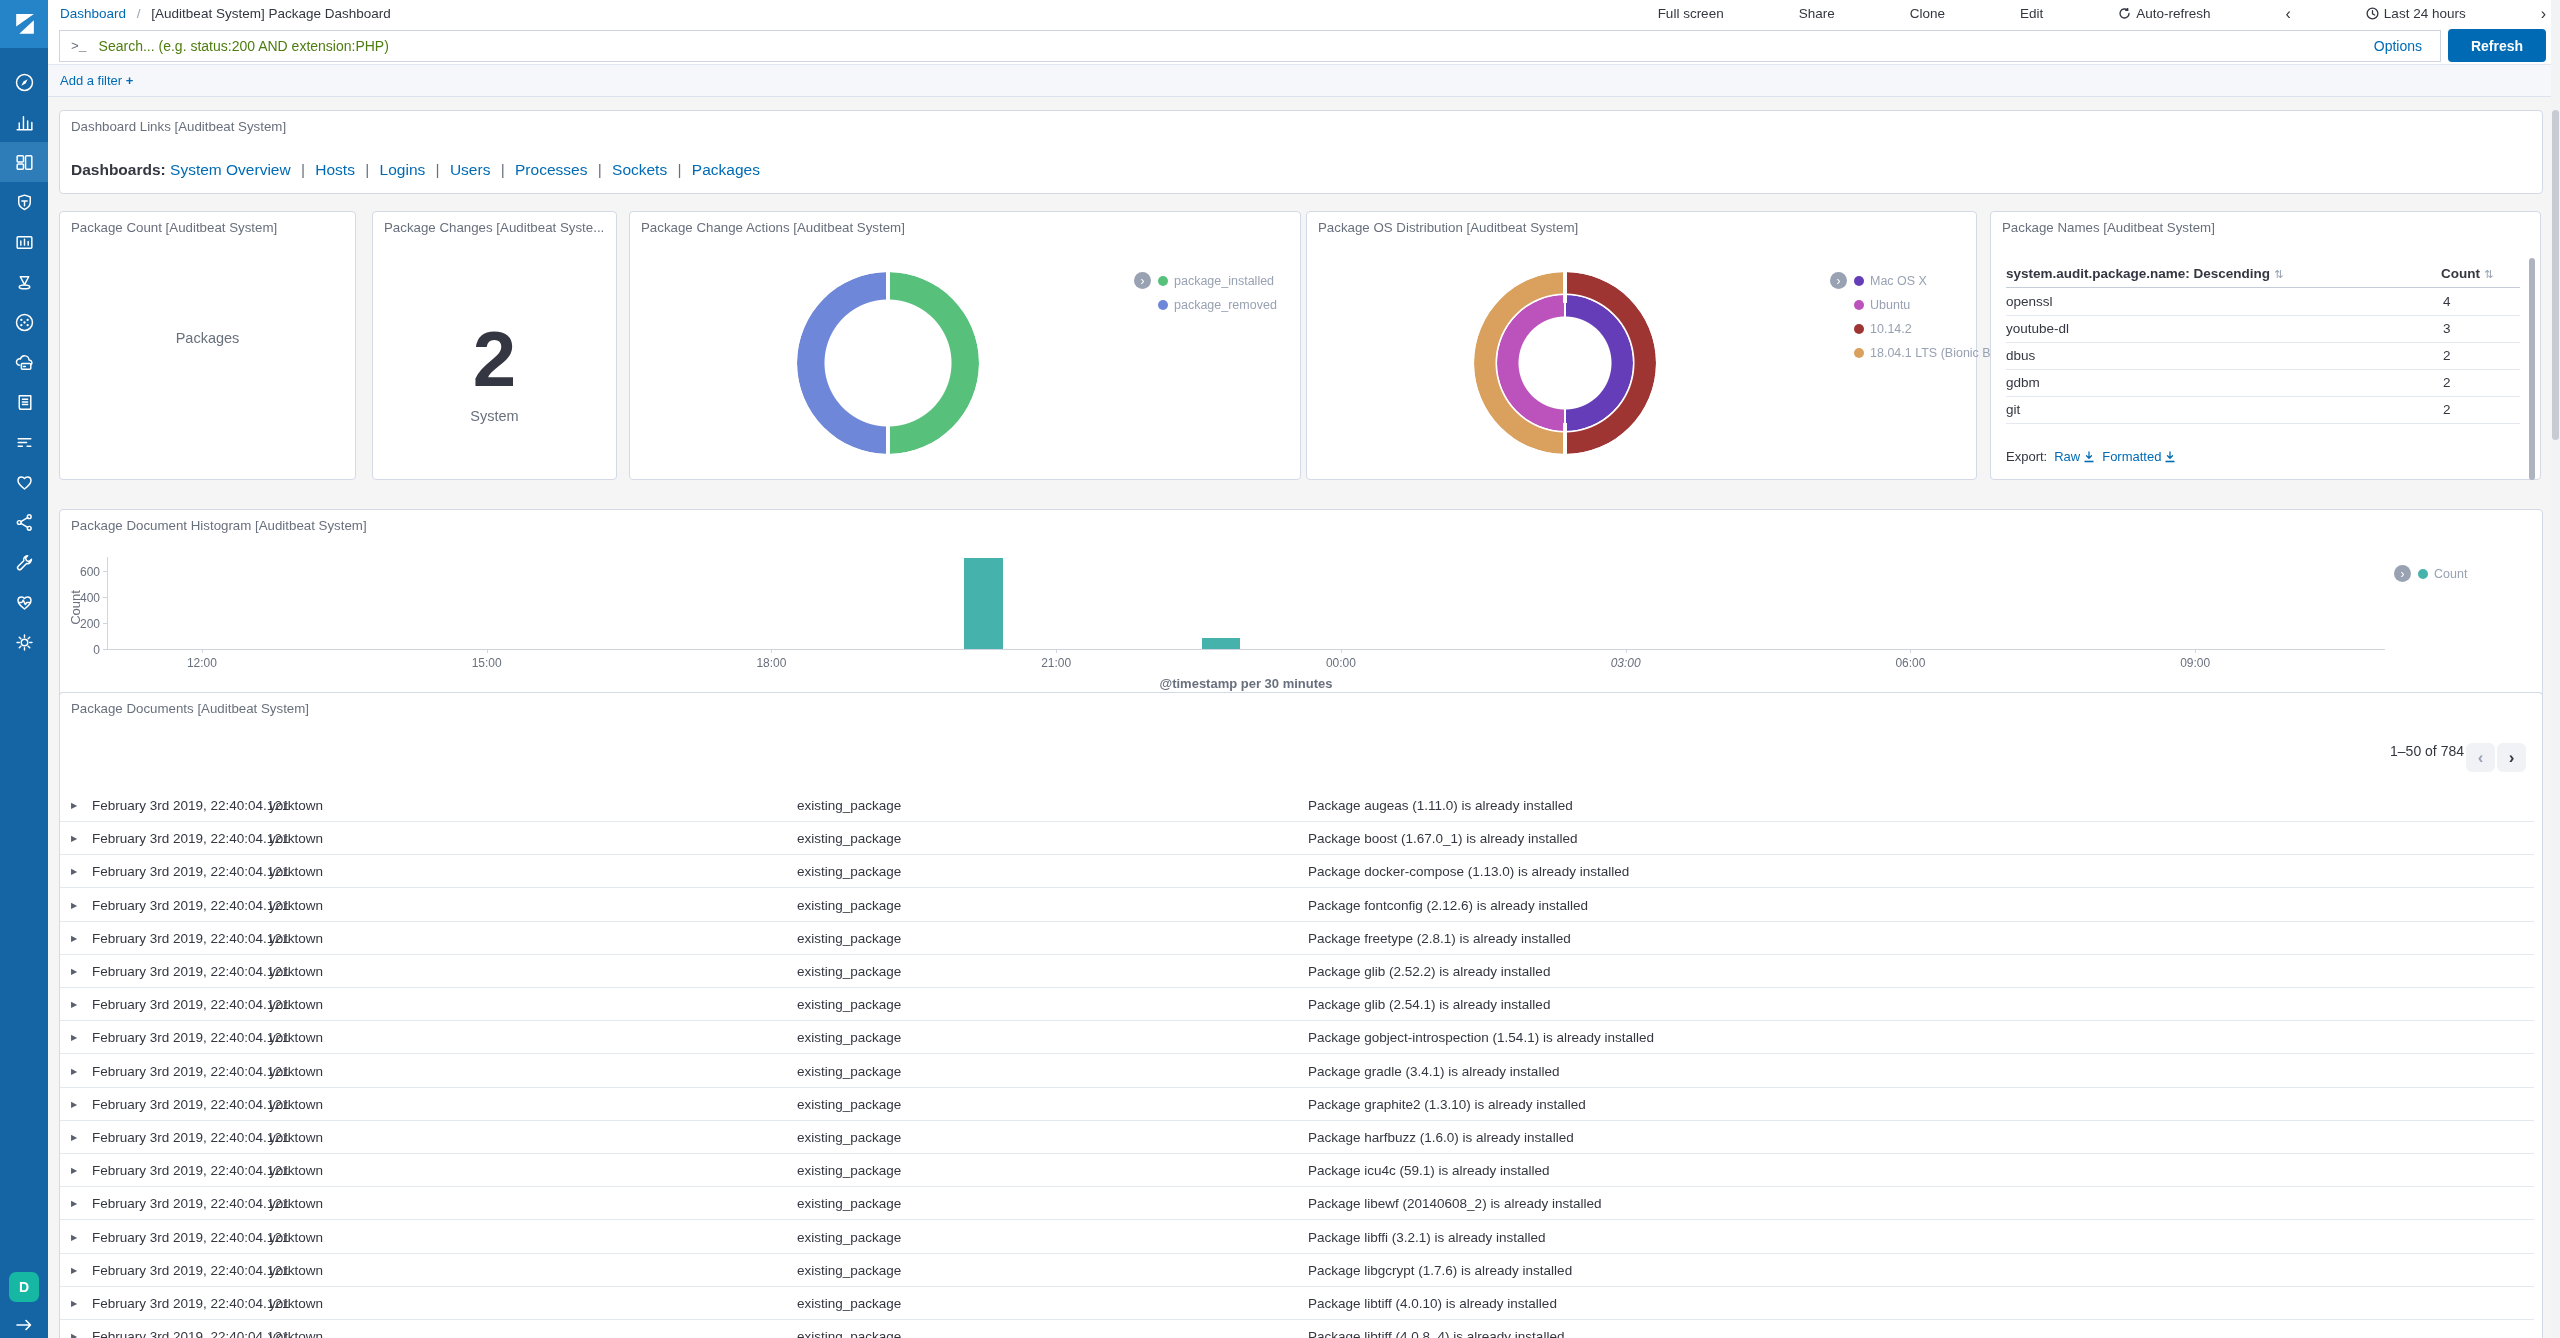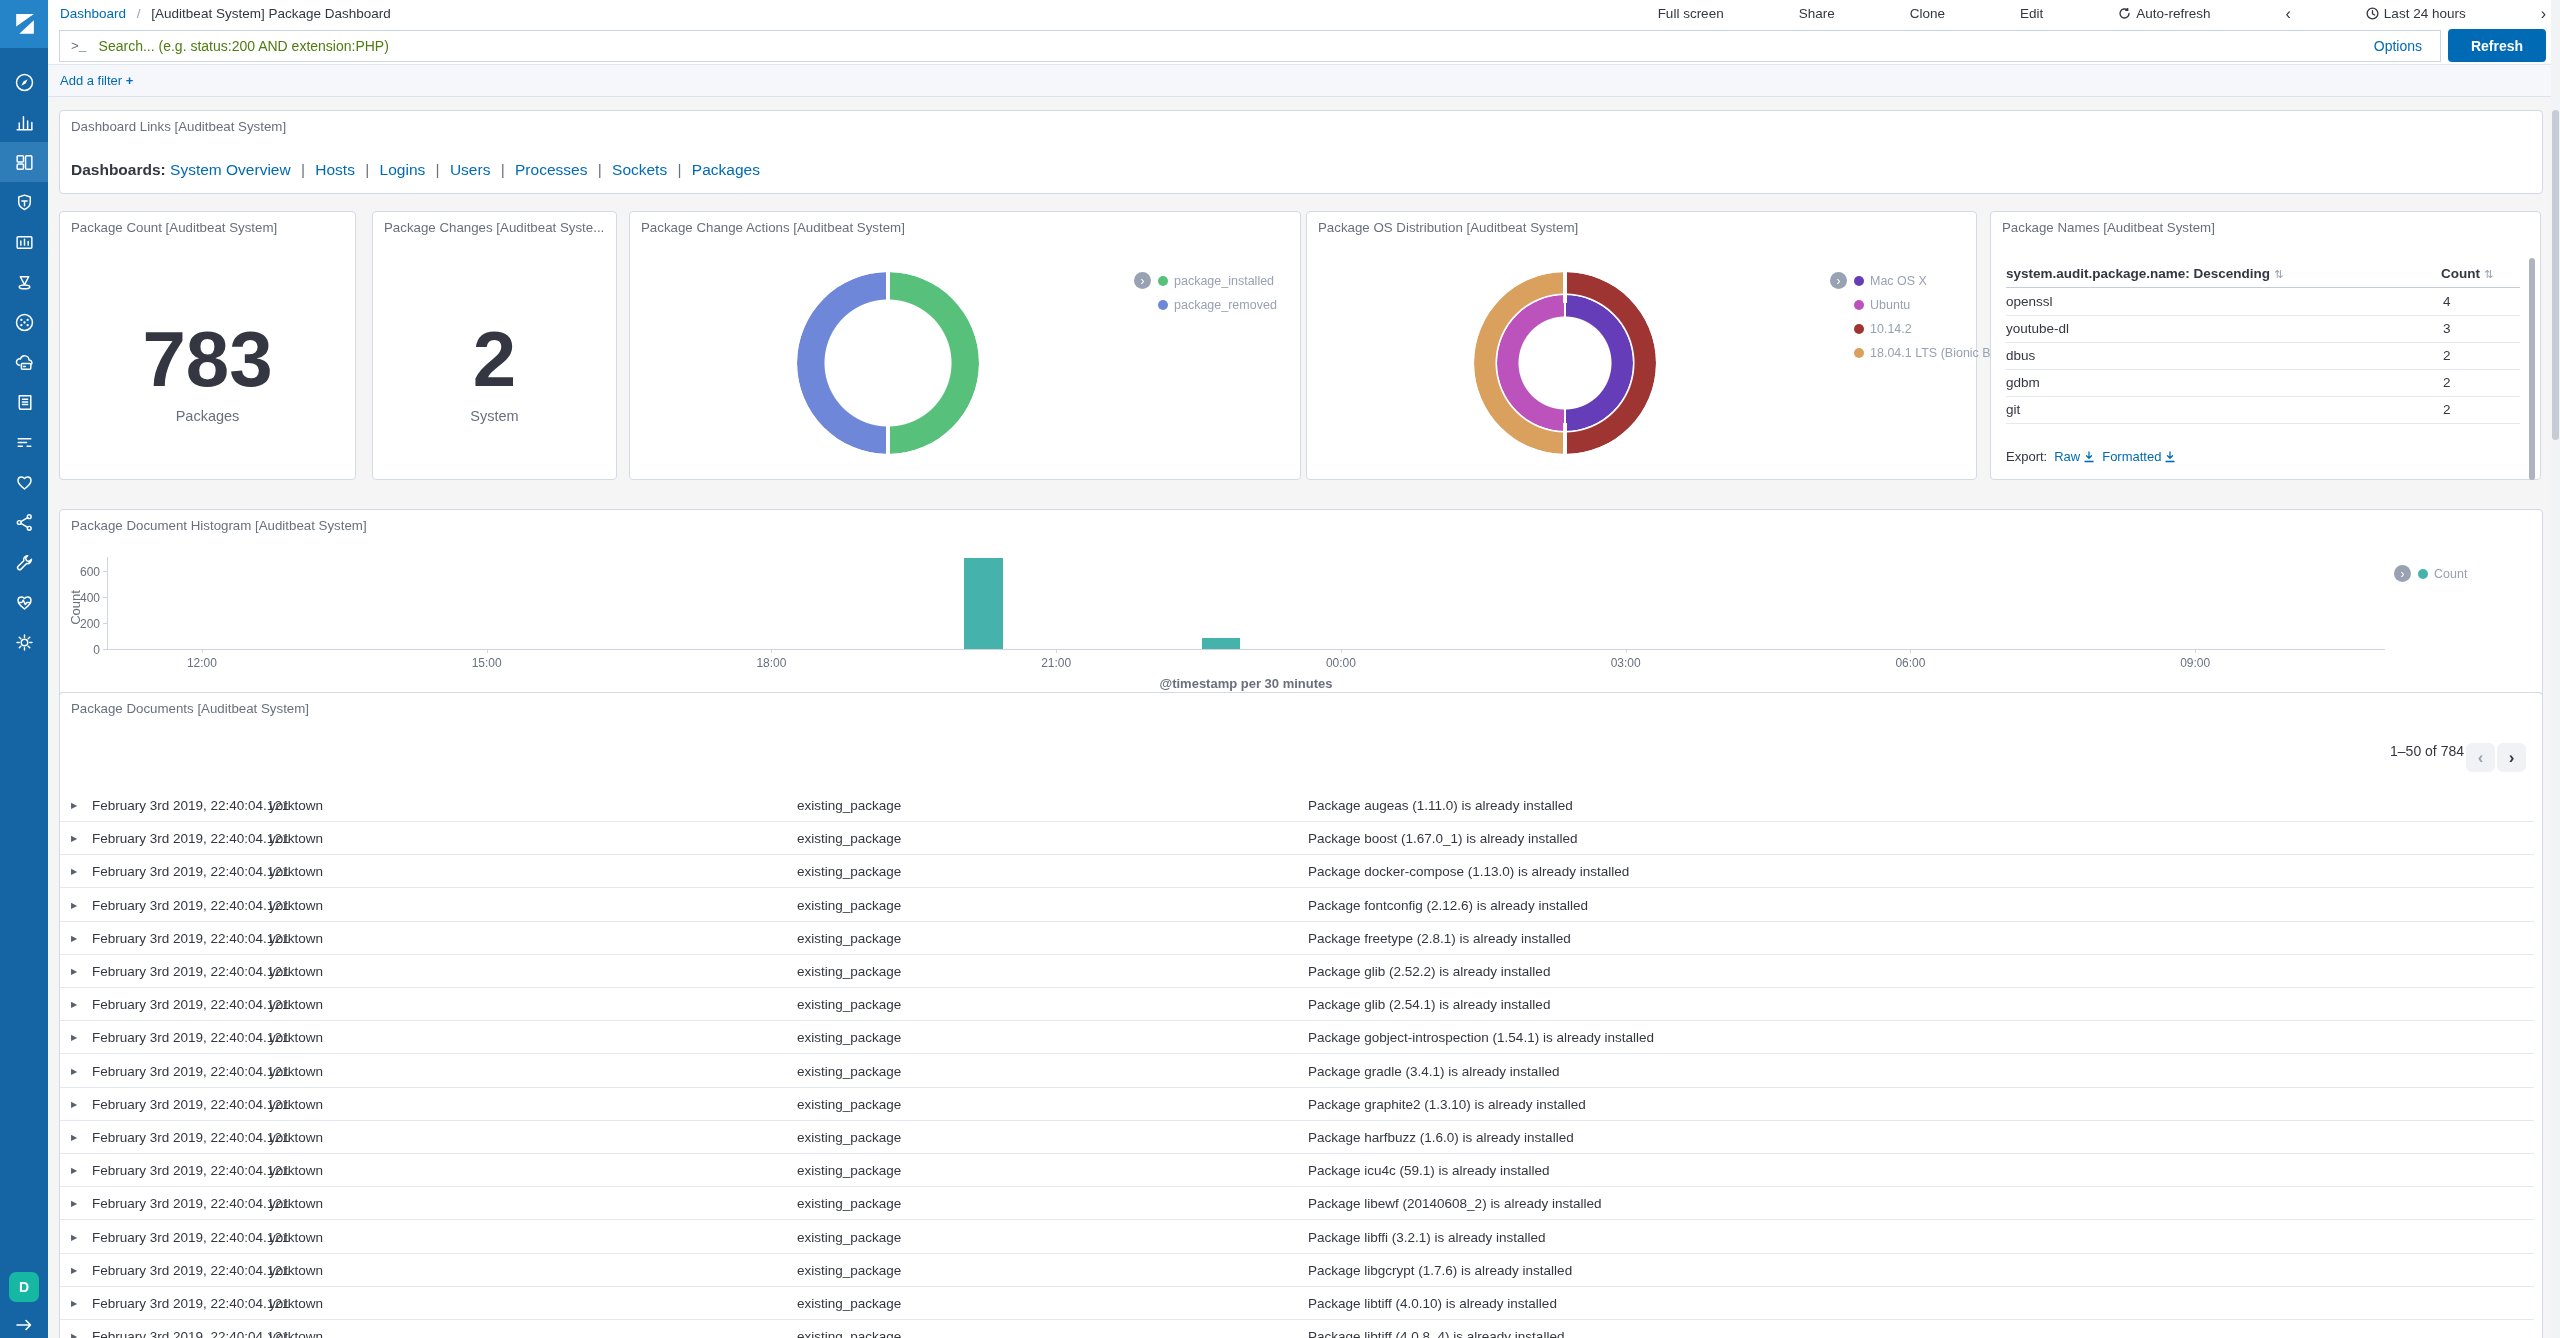--- a/index.html
+++ b/index.html
@@ -270,21 +270,20 @@
     <div class="panel-title">Dashboard Links [Auditbeat System]</div>
     <div class="dash-links">
       <b><span>Dashboards</span>:</b>
       <span id="dash-links"><a> System Overview </a><span class="pipe">|</span><a> Hosts </a><span class="pipe">|</span><a> Logins </a><span class="pipe">|</span><a> Users </a><span class="pipe">|</span><a> Processes </a><span class="pipe">|</span><a> Sockets </a><span class="pipe">|</span><a> Packages </a></span>
     </div>
   </section>
 
   <section class="panel" style="left:11px; top:114px; width:297px; height:269px;">
     <div class="panel-title">Package Count [Auditbeat System]</div>
     <div class="metric-wrap">
-      <div class="metric-value">783</div>
       <div class="metric-label">Packages</div>
     </div>
   </section>
 
   <section class="panel" style="left:324px; top:114px; width:245px; height:269px;">
     <div class="panel-title">Package Changes [Auditbeat Syste...</div>
     <div class="metric-wrap">
       <div class="metric-value">2</div>
       <div class="metric-label">System</div>
     </div>
@@ -382,21 +381,21 @@
         <div class="xtick-label" style="left:141.91666666666669px; top:146px;">12:00</div>
         <div class="tickmark" style="left:426.6666666666667px; top:139px; width:1px; height:4px;"></div>
         <div class="xtick-label" style="left:426.6666666666667px; top:146px;">15:00</div>
         <div class="tickmark" style="left:711.4166666666667px; top:139px; width:1px; height:4px;"></div>
         <div class="xtick-label" style="left:711.4166666666667px; top:146px;">18:00</div>
         <div class="tickmark" style="left:996.1666666666667px; top:139px; width:1px; height:4px;"></div>
         <div class="xtick-label" style="left:996.1666666666667px; top:146px;">21:00</div>
         <div class="tickmark" style="left:1280.9166666666667px; top:139px; width:1px; height:4px;"></div>
         <div class="xtick-label" style="left:1280.9166666666667px; top:146px;">00:00</div>
         <div class="tickmark" style="left:1565.6666666666667px; top:139px; width:1px; height:4px;"></div>
-        <div class="xtick-label" style="left:1565.6666666666667px; top:146px;">03:00</div>
+        <div class="xtick-label" style="left:1565.6666666666667px; top:146px;font-style:italic;">03:00</div>
         <div class="tickmark" style="left:1850.4166666666667px; top:139px; width:1px; height:4px;"></div>
         <div class="xtick-label" style="left:1850.4166666666667px; top:146px;">06:00</div>
         <div class="tickmark" style="left:2135.166666666667px; top:139px; width:1px; height:4px;"></div>
         <div class="xtick-label" style="left:2135.166666666667px; top:146px;">09:00</div>
         <div class="bar" title="20:00: 700" style="left:904.25px; top:48px; width:38.91583333333333px; height:91px; background:#45b3ac;"></div>
         <div class="bar" title="22:30: 84" style="left:1141.5416666666667px; top:128.08px; width:38.91583333333333px; height:10.92px; background:#45b3ac;"></div>
         <div class="xlabel" style="left:1186px; top:166px;text-align:right;">@timestamp per 30 minutes</div>
       </div>
     <div class="legend" style="left:2358px; top:52px;" id="hist-legend">
         <div class="legend-row">

